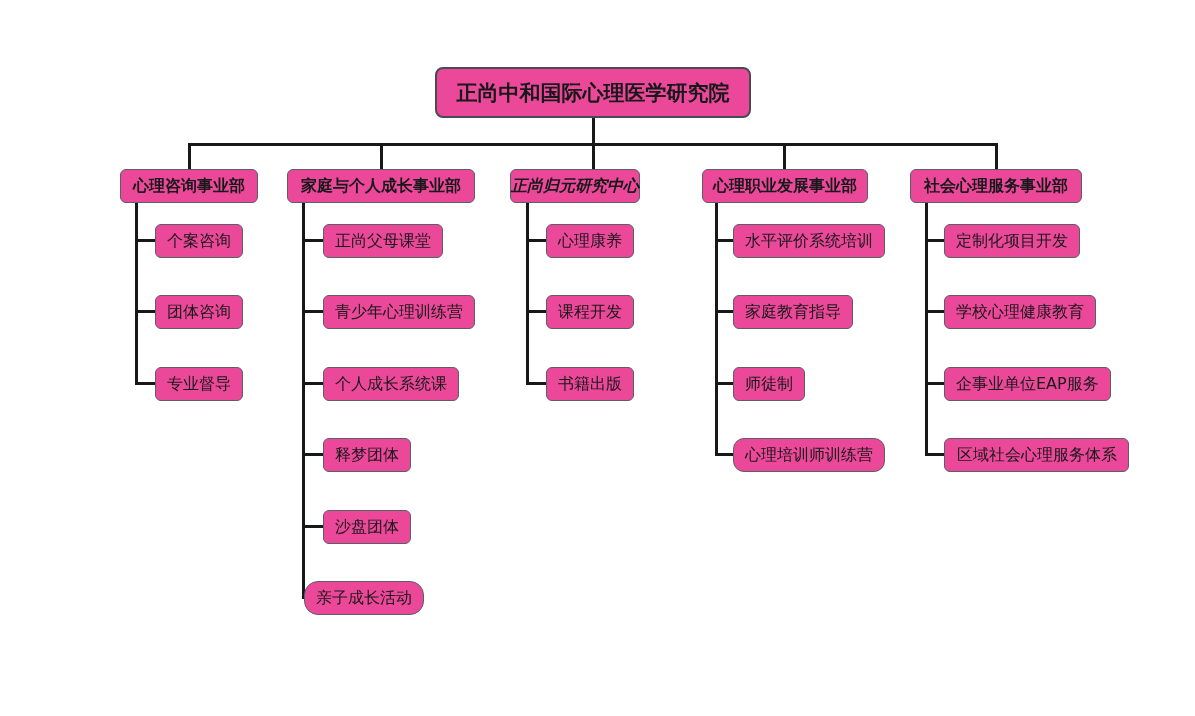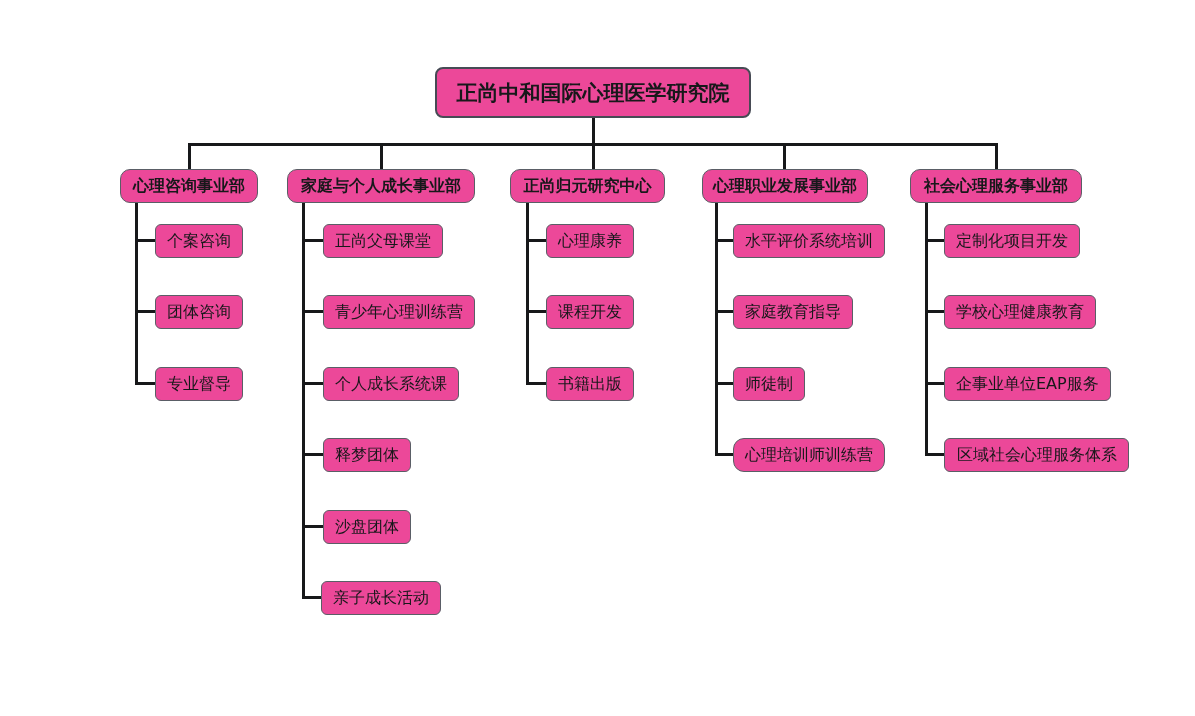--- a/index.html
+++ b/index.html
@@ -33,21 +33,20 @@
     border-radius: 8px;
     font-size: 21px;
     font-weight: bold;
     justify-content: center;
   }
   .node.division {
     height: 34px;
     font-size: 16px;
     font-weight: bold;
     justify-content: center;
-    border-radius: 10px;
   }
   .node.child {
     height: 34px;
     font-size: 16px;
     font-weight: normal;
     padding: 0 11px;
   }
   .line {
     position: absolute;
     background: #17181a;
@@ -97,34 +96,34 @@
 
   <div class="line" style="left:925px; top:239px; width:19px; height:3px;"></div>
   <div class="line" style="left:925px; top:310px; width:19px; height:3px;"></div>
   <div class="line" style="left:925px; top:382px; width:19px; height:3px;"></div>
   <div class="line" style="left:925px; top:453px; width:19px; height:3px;"></div>
 
   <div class="node root" style="left:435px; top:67px; width:316px;">正尚中和国际心理医学研究院</div>
 
   <div class="node division" style="left:120px; top:169px; width:138px;">心理咨询事业部</div>
   <div class="node division" style="left:287px; top:169px; width:188px;">家庭与个人成长事业部</div>
-  <div class="node division" style="left:510px; top:169px; width:155px;">正尚归元研究中心</div>
+  <div class="node division" style="left:510px; top:169px; width:130px;font-style:italic;">正尚归元研究中心</div>
   <div class="node division" style="left:702px; top:169px; width:166px;">心理职业发展事业部</div>
   <div class="node division" style="left:910px; top:169px; width:172px;">社会心理服务事业部</div>
 
   <div class="node child" style="left:155px; top:224px;">个案咨询</div>
   <div class="node child" style="left:155px; top:295px;">团体咨询</div>
   <div class="node child" style="left:155px; top:367px;">专业督导</div>
 
   <div class="node child" style="left:323px; top:224px;">正尚父母课堂</div>
   <div class="node child" style="left:323px; top:295px;">青少年心理训练营</div>
   <div class="node child" style="left:323px; top:367px;">个人成长系统课</div>
   <div class="node child" style="left:323px; top:438px;">释梦团体</div>
   <div class="node child" style="left:323px; top:510px;">沙盘团体</div>
-  <div class="node child" style="left:321px; top:581px;">亲子成长活动</div>
+  <div class="node child" style="left:304px; top:581px;border-radius:14px;">亲子成长活动</div>
 
   <div class="node child" style="left:546px; top:224px;">心理康养</div>
   <div class="node child" style="left:546px; top:295px;">课程开发</div>
   <div class="node child" style="left:546px; top:367px;">书籍出版</div>
 
   <div class="node child" style="left:733px; top:224px;">水平评价系统培训</div>
   <div class="node child" style="left:733px; top:295px;">家庭教育指导</div>
   <div class="node child" style="left:733px; top:367px;">师徒制</div>
   <div class="node child" style="left:733px; top:438px;border-radius:11px;">心理培训师训练营</div>
 

